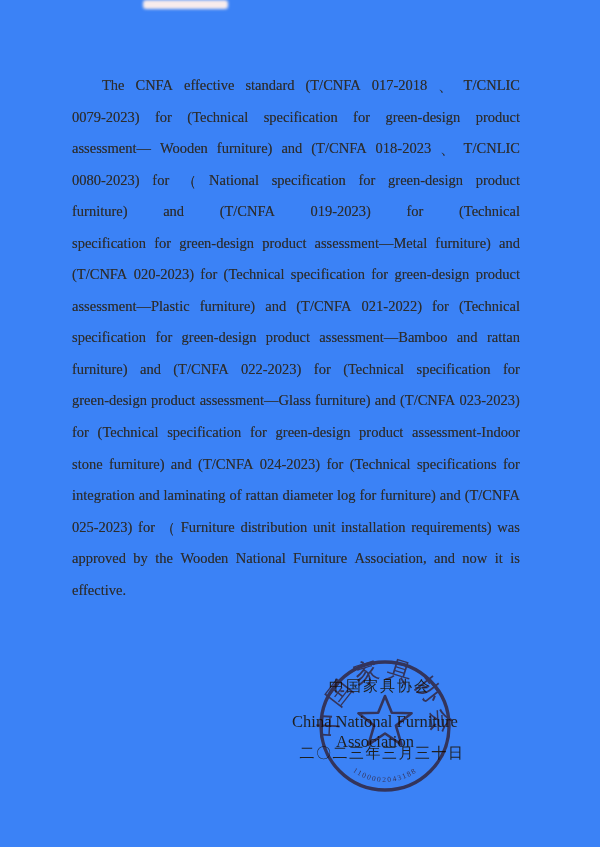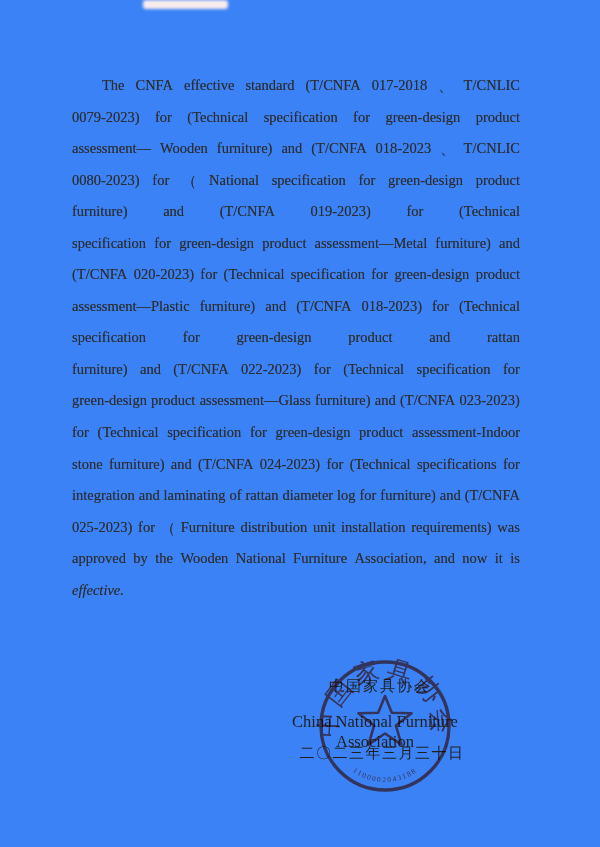--- a/index.html
+++ b/index.html
@@ -16,21 +16,21 @@
   .para{
     position:absolute;left:72px;top:77px;width:448px;
     color:#2d2d2d;font-size:14.5px;
     text-shadow:0 0 .5px rgba(40,40,40,.55);
   }
   .bline{
     display:flex;justify-content:space-between;align-items:flex-start;
     height:31.55px;overflow:hidden;white-space:nowrap;
   }
   .bline.first{padding-left:30px;}
-  .bline.last{justify-content:flex-start;font-style:italic;}
+  .bline.last{justify-content:flex-start;}
   
   .sig{position:absolute;color:#1f1f1f;z-index:1;}
   .org-cn{
     left:280px;top:677px;width:200px;text-align:center;
     font-size:15px;letter-spacing:2px;
   }
   .org-en{
     left:260px;top:712px;width:230px;text-align:center;
     font-size:16.5px;
   }
@@ -118,29 +118,30 @@
         <span>specification</span>
         <span>for</span>
         <span>green-design</span>
         <span>product</span>
       </div>
       <div class="bline">
         <span>assessment—Plastic</span>
         <span>furniture)</span>
         <span>and</span>
         <span>(T/CNFA</span>
-        <span>018-2023)</span>
-        <span>for</span>
-        <span>(Technical</span>
-      </div>
-      <div class="bline">
-        <span>specification</span>
-        <span>for</span>
-        <span>green-design</span>
-        <span>product</span>
+        <span>021-2022)</span>
+        <span>for</span>
+        <span>(Technical</span>
+      </div>
+      <div class="bline">
+        <span>specification</span>
+        <span>for</span>
+        <span>green-design</span>
+        <span>product</span>
+        <span>assessment—Bamboo</span>
         <span>and</span>
         <span>rattan</span>
       </div>
       <div class="bline">
         <span>furniture)</span>
         <span>and</span>
         <span>(T/CNFA</span>
         <span>022-2023)</span>
         <span>for</span>
         <span>(Technical</span>

